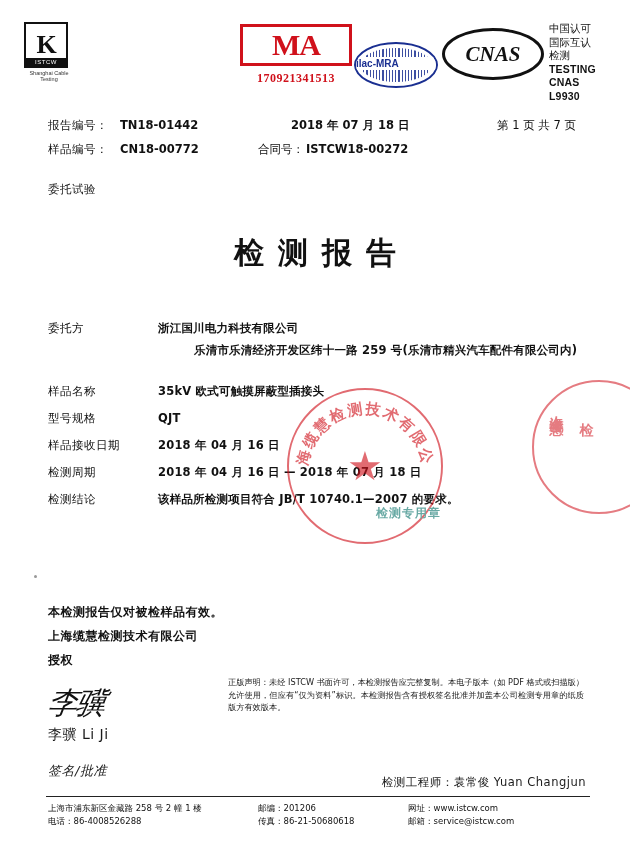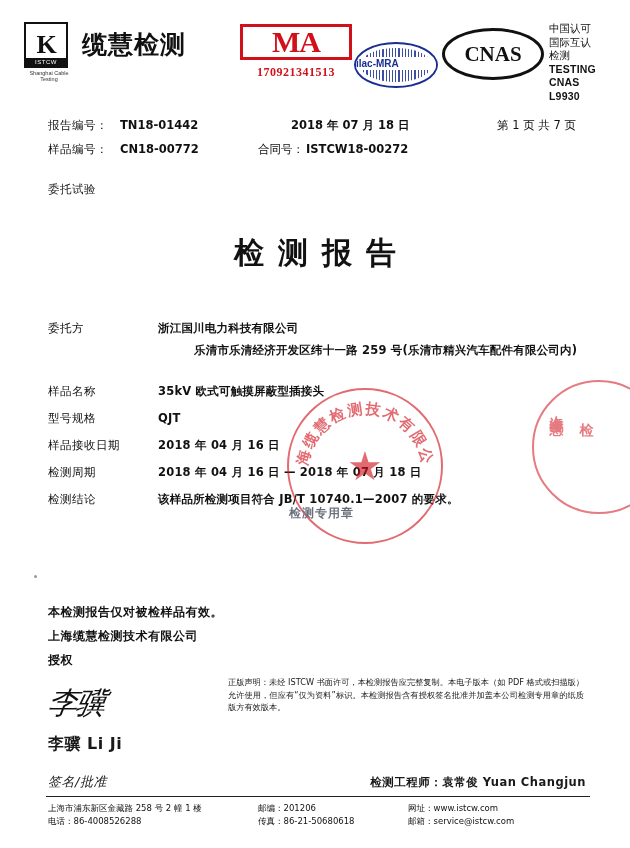--- a/index.html
+++ b/index.html
@@ -88,21 +88,21 @@
 
   .cma-block {
     position: absolute;
     left: 212px;
     top: 2px;
     width: 120px;
     text-align: center;
   }
   .cma-box {
     border: 3px solid #d0111b;
-    height: 36px;
+    height: 42px;
     width: 112px;
     margin: 0 auto;
     display: flex;
     align-items: center;
     justify-content: center;
     box-sizing: border-box;
   }
   .cma-text {
     font-family: "Liberation Serif", serif;
     font-size: 30px;
@@ -166,20 +166,21 @@
   }
   .cnas-oval {
     width: 96px;
     height: 46px;
     border: 3px solid #111;
     border-radius: 50%;
     display: flex;
     align-items: center;
     justify-content: center;
     background: #fff;
+    font-style: italic;
   }
   .cnas-text {
     font-family: "Liberation Serif", serif;
     font-size: 21px;
     font-weight: bold;
     letter-spacing: 0px;
     color: #111;
   }
 
   .accred {
@@ -298,22 +299,22 @@
     font-family: "DejaVu Sans", sans-serif;
     font-size: 15px;
     font-weight: bold;
     letter-spacing: 2px;
   }
   .stamp .bottom-text {
     position: absolute;
     left: 0;
     right: 0;
     bottom: 20px;
-    text-align: left;
-    color: #0f172a;
+    text-align: right;
+    color: #0f766e;
     font-family: "DejaVu Sans", sans-serif;
     font-size: 12px;
     font-weight: bold;
     letter-spacing: 1px;
   }
 
   .stamp2 {
     position: absolute;
     right: -36px;
     top: 380px;
@@ -394,40 +395,39 @@
     font-family: "DejaVu Serif", serif;
     font-size: 30px;
     color: #111;
     font-style: italic;
     letter-spacing: -2px;
     line-height: 34px;
     transform: skewX(-8deg);
   }
   .sig-name {
     font-family: "DejaVu Sans", sans-serif;
-    font-size: 16px;
-    margin-top: 14px;
-    letter-spacing: 0.5px;
-    font-weight: bold;
+    font-size: 14px;
+    margin-top: 6px;
+    letter-spacing: 0.5px;
   }
   .sig-role {
     font-family: "DejaVu Sans", sans-serif;
     font-size: 13px;
     margin-top: 18px;
     letter-spacing: 0.5px;
     font-style: italic;
   }
 
   .engineer {
     position: absolute;
     right: 44px;
     top: 775px;
     font-family: "DejaVu Sans", sans-serif;
     font-size: 11.5px;
-    font-weight: bold;
+    font-weight: normal;
     letter-spacing: 0.5px;
   }
 
   
   .footer-rule {
     position: absolute;
     left: 46px;
     right: 40px;
     top: 796px;
     border-top: 1px solid #222;
@@ -454,21 +454,20 @@
 
   <div class="header">
     <div class="logo-block">
       <div>
         <div class="logo-mark">
           <span class="k">K</span>
           <span class="bar">ISTCW</span>
         </div>
         <div class="logo-sub">Shanghai Cable Testing</div>
       </div>
-      <div class="logo-cn">缆慧检测</div>
     </div>
 
     <div class="cma-block">
       <div class="cma-box">
         <span class="cma-text">MA</span>
       </div>
       <div class="cma-num">170921341513</div>
     </div>
 
     <div class="ilac-block">

